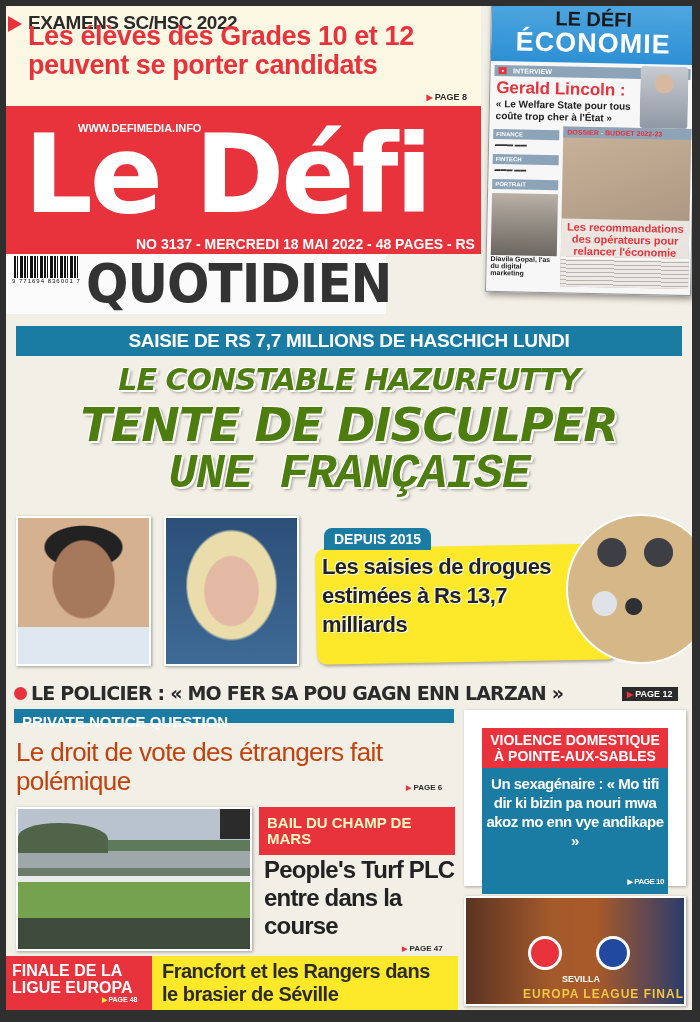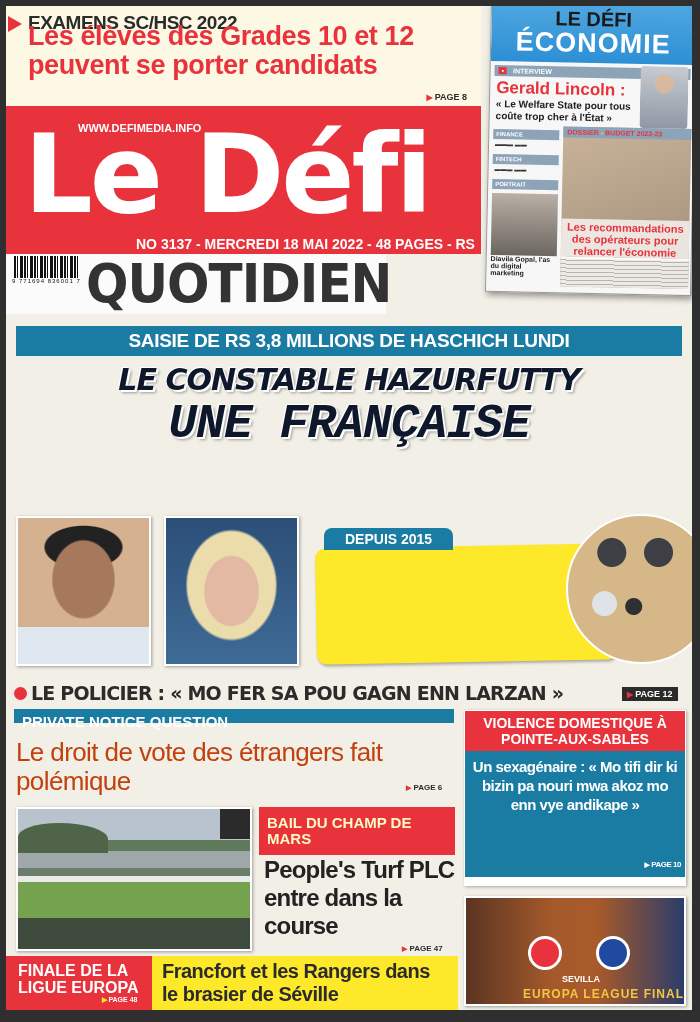--- a/index.html
+++ b/index.html
@@ -41,64 +41,64 @@
   .eco .portrait { height: 62px; background: linear-gradient(#b9b0a6, #6b6660); margin-top: 4px; }
   .eco .portrait-cap { font-size: 7px; font-weight: 700; color: #222; }
   .eco .dossier { position: absolute; left: 74px; top: 124px; width: 128px; height: 160px; background: linear-gradient(160deg, #c9b49a, #9f8c78); }
   .eco .dossier-tag { background: #8ca3b8; font-size: 7px; font-weight: 700; color: #ffe14a; padding: 2px 4px; }
   .eco .dossier-tag span { color: #e8323c; }
   .eco .dossier-title { position: absolute; left: 0; top: 92px; width: 128px; padding: 2px; color: #e8323c; font-weight: 900; font-size: 11px; line-height: 12px; text-align: center; background: rgba(255,255,255,0.75); }
   .eco .dossier-body { position: absolute; left: 0; bottom: 0; width: 128px; height: 30px; background: repeating-linear-gradient(#fff 0 3px, #bbb 3px 4px); opacity: .8; }
 
   
   .main-kicker { position: absolute; left: 10px; top: 320px; width: 666px; height: 30px; background: #1a7ba3; color: #fff; font-weight: 700; font-size: 19px; text-align: center; line-height: 30px; letter-spacing: -0.3px; }
-  .main-head { position: absolute; left: 0; top: 354px; width: 686px; text-align: center; color: #0f172a; font-weight: 900; font-style: italic; text-shadow: 2px 2px 0 #fff, -1px -1px 0 #fff, 3px 3px 3px rgba(0,0,0,0.35); font-family: "DejaVu Sans", sans-serif; letter-spacing: -1px; }
+  .main-head { position: absolute; left: 0; top: 354px; width: 686px; text-align: center; color: #4d7c0f; font-weight: 900; font-style: italic; text-shadow: 2px 2px 0 #fff, -1px -1px 0 #fff, 3px 3px 3px rgba(0,0,0,0.35); font-family: "DejaVu Sans", sans-serif; letter-spacing: -1px; }
   .main-head .l1 { font-size: 30px; line-height: 40px; }
   .main-head .l2 { font-size: 46px; line-height: 50px; }
   .main-head .l3 { font-size: 48px; line-height: 48px; font-family: Liberation Mono, monospace; }
 
   .photo { position: absolute; border: 2px solid #fff; box-shadow: 1px 1px 3px rgba(0,0,0,0.35); }
   .photo-man { left: 10px; top: 510px; width: 135px; height: 150px; background: radial-gradient(ellipse 32px 40px at 50% 42%, #a6795c 0 95%, transparent 100%), radial-gradient(ellipse 40px 22px at 50% 20%, #222 0 95%, transparent 100%), linear-gradient(#d6b18f 0 75%, #dfe8f0 75%); }
   .photo-woman { left: 158px; top: 510px; width: 135px; height: 150px; background: radial-gradient(ellipse 28px 36px at 50% 50%, #e3b9a3 0 95%, transparent 100%), radial-gradient(ellipse 46px 56px at 50% 46%, #eadcab 0 95%, transparent 100%), linear-gradient(#2c4f78, #3e6a96); }
 
-  .depuis-tag { position: absolute; left: 318px; top: 522px; background: #1a7ba3; color: #fff; font-weight: 700; font-size: 14px; padding: 3px 21px; border-radius: 8px 8px 0 0; z-index: 3; }
+  .depuis-tag { position: absolute; left: 318px; top: 522px; background: #1a7ba3; color: #fff; font-weight: 700; font-size: 14px; padding: 3px 10px; border-radius: 8px 8px 0 0; z-index: 3; }
   .depuis-box { position: absolute; left: 310px; top: 540px; width: 300px; height: 116px; background: #fde92a; border-radius: 10px; transform: rotate(-1deg); box-shadow: 1px 2px 3px rgba(0,0,0,0.3); }
   .depuis-text { position: absolute; left: 316px; top: 546px; width: 270px; color: #222; font-weight: 900; font-size: 22px; line-height: 29px; text-shadow: 1px 1px 0 #fff, -1px -1px 0 #fff; letter-spacing: -0.6px; z-index: 4; }
   .drugs { position: absolute; left: 560px; top: 508px; width: 150px; height: 150px; border-radius: 50%; background: radial-gradient(circle at 30% 25%, #3d3f44 0 14px, transparent 15px), radial-gradient(circle at 62% 25%, #3d3f44 0 14px, transparent 15px), radial-gradient(circle at 45% 62%, #2e3034 0 8px, transparent 9px), radial-gradient(circle at 25% 60%, #dfe2e6 0 12px, transparent 13px), #d6b888; border: 2px solid #fff; z-index: 2; }
 
   .policier { position: absolute; left: 8px; top: 676px; font-family: "DejaVu Sans", sans-serif; font-weight: 700; font-size: 19px; color: #2b2b2b; letter-spacing: -0.8px; }
   .policier .dot { display: inline-block; width: 13px; height: 13px; background: #e8323c; border-radius: 50%; margin-right: 4px; vertical-align: 0; }
   .page-tag-dark { position: absolute; left: 616px; top: 681px; background: #2b2b2b; color: #fff; font-weight: 700; font-size: 9px; padding: 2px 5px; }
   .page-tag-dark::before { content: "▶"; color: #e8323c; font-size: 8px; margin-right: 2px; }
 
   .pnq-kicker { position: absolute; left: 8px; top: 703px; width: 440px; height: 14px; background: #1a7ba3; color: #fff; font-weight: 700; font-size: 15px; line-height: 26px; padding-left: 8px; }
   .pnq-head { position: absolute; left: 10px; top: 732px; width: 420px; color: #c2410c; font-weight: 400; font-size: 26px; line-height: 29px; letter-spacing: -0.6px; }
   .pnq-page { position: absolute; left: 400px; top: 777px; font-size: 8px; font-weight: 700; color: #2b2b2b; }
   .pnq-page::before, .pageref-red::before { content: "▶"; color: #e8323c; font-size: 7px; margin-right: 2px; }
 
-  .vd-box { position: absolute; left: 458px; top: 704px; width: 222px; height: 176px; background: #fff; padding: 1px; box-shadow: 1px 1px 3px rgba(0,0,0,0.3); }
+  .vd-box { position: absolute; left: 458px; top: 704px; width: 222px; height: 176px; background: #fff; padding: 18px; box-shadow: 1px 1px 3px rgba(0,0,0,0.3); }
   .vd-kicker { background: #e8323c; color: #fff; font-weight: 700; font-size: 14px; line-height: 16px; text-align: center; padding: 4px 2px; }
   .vd-body { background: #1a7ba3; color: #fff; font-weight: 900; font-size: 15px; line-height: 19px; text-align: center; padding: 6px 4px 2px; height: 126px; position: relative; letter-spacing: -0.5px; }
   .vd-page { position: absolute; right: 4px; bottom: 3px; font-size: 8px; font-weight: 700; }
   .vd-page::before { content: "▶"; font-size: 7px; margin-right: 2px; }
 
   .course-photo { position: absolute; left: 10px; top: 801px; width: 236px; height: 144px; border: 2px solid #fff; box-shadow: 1px 1px 3px rgba(0,0,0,0.35); background: linear-gradient(#b8c3ce 0 22%, #5f7a5a 22% 30%, #9ea7aa 30% 42%, #6b7d6a 42% 48%, #e9eaea 48% 52%, #74a24f 52% 78%, #3e4a3c 78%); }
   .course-photo .mountain { position: absolute; left: 0; top: 14px; width: 90px; height: 30px; background: #4f6448; border-radius: 50% 60% 0 0; }
   .course-photo .roof { position: absolute; right: 0; top: 0; width: 30px; height: 30px; background: #2b2b2b; }
   .bail-kicker { position: absolute; left: 253px; top: 801px; width: 196px; height: 48px; background: #e8323c; color: #fef9c3; font-weight: 700; font-size: 15px; line-height: 16px; padding: 8px 8px; }
   .bail-head { position: absolute; left: 258px; top: 850px; width: 195px; color: #222; font-weight: 700; font-size: 24px; line-height: 28px; letter-spacing: -0.8px; }
   .bail-page { position: absolute; left: 396px; top: 938px; font-size: 8px; font-weight: 700; color: #2b2b2b; }
 
   .europa-photo { position: absolute; left: 458px; top: 890px; width: 222px; height: 110px; border: 2px solid #fff; box-shadow: 1px 1px 3px rgba(0,0,0,0.35); background: linear-gradient(90deg, #5b3422, #a55a2b 40%, #a85a2a 60%, #2b3c6b); overflow: hidden; }
   .europa-photo .crest-l { position: absolute; left: 62px; top: 38px; width: 34px; height: 34px; border-radius: 50%; background: #e8323c; border: 3px solid #fff; }
   .europa-photo .crest-r { position: absolute; left: 130px; top: 38px; width: 34px; height: 34px; border-radius: 50%; background: #2249a0; border: 3px solid #fff; }
   .europa-photo .sev { position: absolute; left: 96px; top: 76px; color: #fff; font-size: 9px; font-weight: 700; }
   .europa-photo .elf { position: absolute; left: 0; bottom: 3px; width: 100%; text-align: right; color: #f2c744; font-weight: 900; font-size: 12px; letter-spacing: 1px; margin-top: 33px; }
 
-  .finale-kicker { position: absolute; left: 0; top: 950px; width: 154px; height: 54px; background: #e8323c; color: #fff; font-weight: 700; font-size: 16px; line-height: 17px; padding: 6px 12px; }
+  .finale-kicker { position: absolute; left: 0; top: 950px; width: 154px; height: 54px; background: #e8323c; color: #fff; font-weight: 700; font-size: 16px; line-height: 17px; padding: 6px 6px; }
   .finale-page { position: absolute; left: 96px; top: 990px; font-size: 7px; font-weight: 700; color: #fff; }
   .finale-page::before { content: "▶"; color: #fde92a; font-size: 7px; margin-right: 1px; }
   .finale-head { position: absolute; left: 146px; top: 950px; width: 306px; height: 54px; background: #fde92a; color: #2b2b2b; font-weight: 700; font-size: 20px; line-height: 23px; padding: 4px 10px; letter-spacing: -0.5px; }
 </style>
 </head>
 <body>
 
 <div class="page">
 
   <div class="teaser">
@@ -137,31 +137,33 @@
       <div class="portrait"></div>
       <div class="portrait-cap">Diavila Gopal, l'as du digital marketing</div>
     </div>
     <div class="dossier">
       <div class="dossier-tag"><span>DOSSIER</span> - <span>BUDGET 2022-23</span></div>
       <div class="dossier-title">Les recommandations des opérateurs pour relancer l'économie</div>
       <div class="dossier-body"></div>
     </div>
   </div>
 
-  <div class="main-kicker">SAISIE DE RS 3,8 MILLIONS DE HASCHICH LUNDI</div>
+  <div class="main-kicker">SAISIE DE RS 7,7 MILLIONS DE HASCHICH LUNDI</div>
   <div class="main-head">
     <div class="l1">LE CONSTABLE HAZURFUTTY</div>
+    <div class="l2">TENTE DE DISCULPER</div>
     <div class="l3">UNE FRANÇAISE</div>
   </div>
 
   <div class="photo photo-man"></div>
   <div class="photo photo-woman"></div>
 
   <div class="depuis-box"></div>
   <div class="depuis-tag">DEPUIS 2015</div>
+  <div class="depuis-text">Les saisies de drogues estimées à Rs 13,7 milliards</div>
   <div class="drugs"></div>
 
   <div class="policier"><span class="dot"></span><span>LE POLICIER : « MO FER SA POU GAGN ENN LARZAN »</span></div>
   <div class="page-tag-dark">PAGE 12</div>
 
   <div class="pnq-kicker">PRIVATE NOTICE QUESTION</div>
   <div class="pnq-head">Le droit de vote des étrangers fait polémique</div>
   <div class="pnq-page">PAGE 6</div>
 
   <div class="vd-box">

